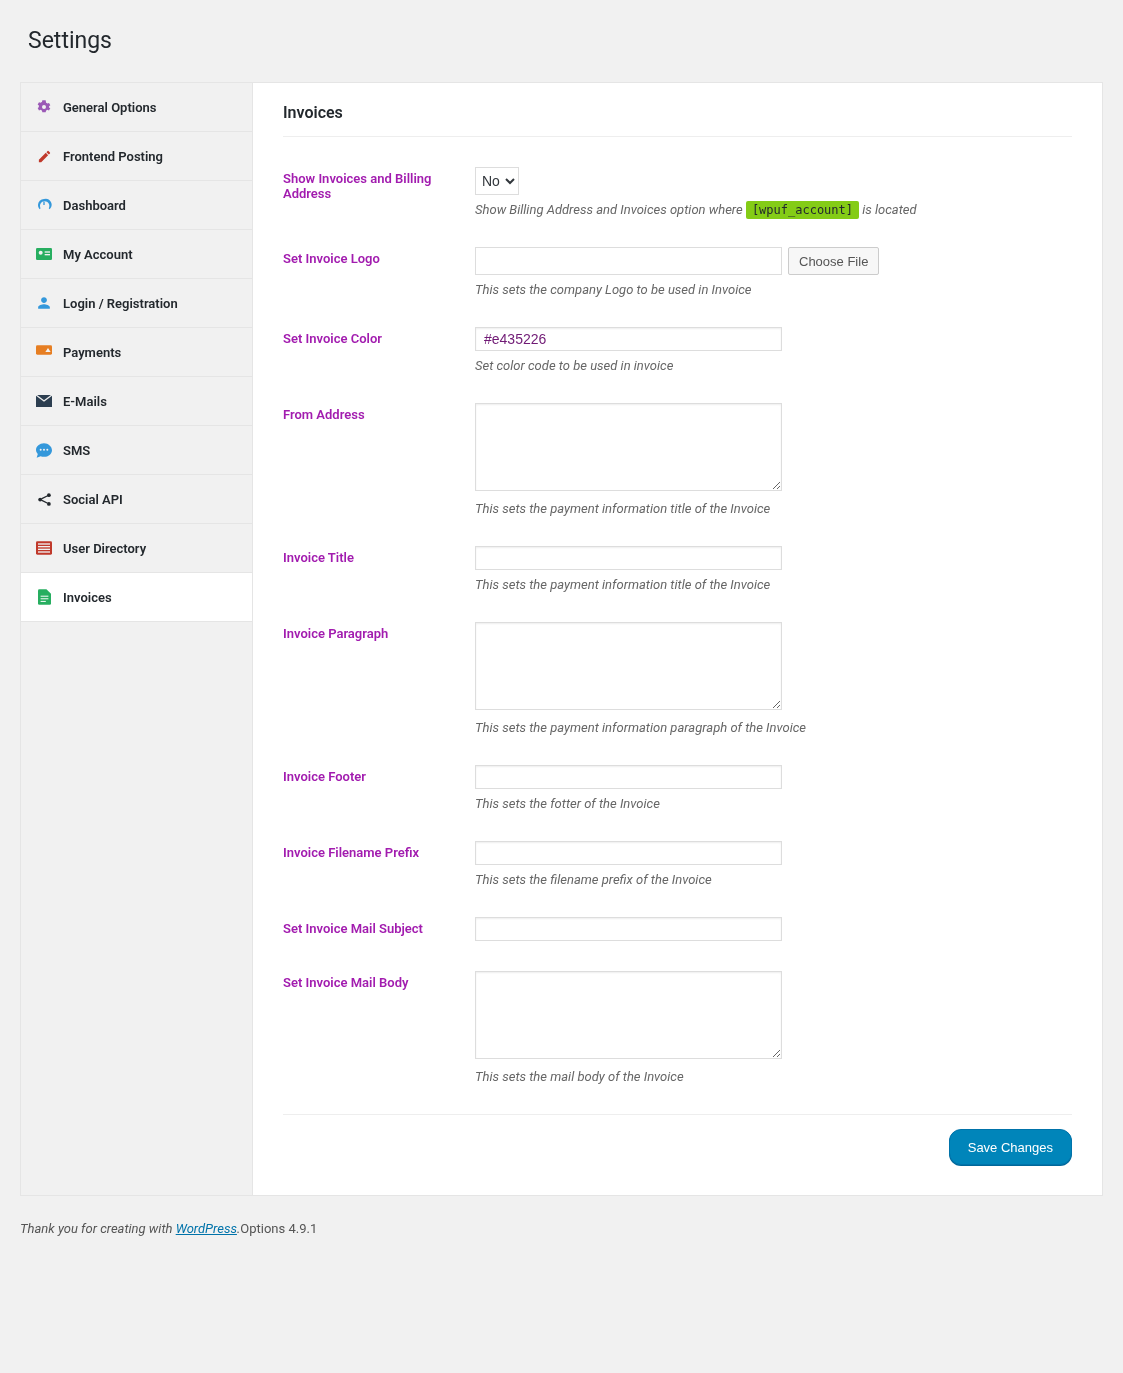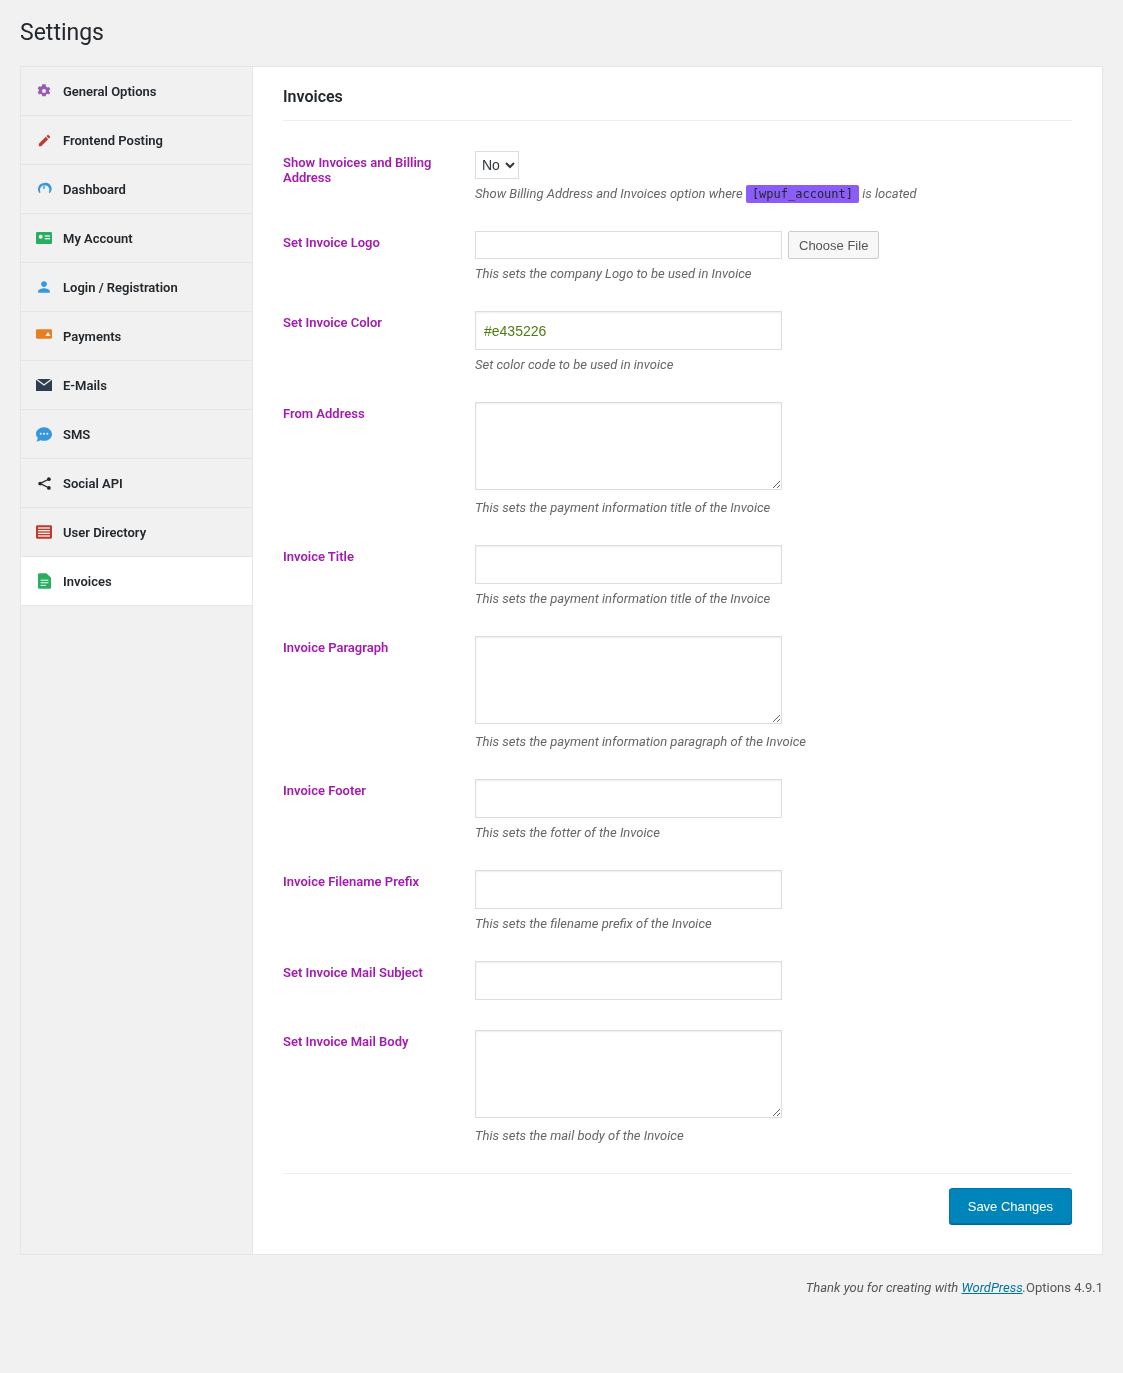--- a/index.html
+++ b/index.html
@@ -7,21 +7,21 @@
       font-family: -apple-system, BlinkMacSystemFont, "Segoe UI", Roboto, "Helvetica Neue", Arial, sans-serif;
       background: #f1f1f1;
       color: #23282d;
       font-size: 13px;
       width: 1123px;
     }
     .wrap { padding: 10px 20px 0 20px; }
     h1.page-title {
       font-size: 23px;
       font-weight: 400;
-      margin: 0;
+      margin: 8px;
       padding: 9px 0 20px 0;
       color: #23282d;
     }
     .settings-container {
       display: flex;
       border: 1px solid #e5e5e5;
       background: #fff;
     }
     .sidebar {
       width: 232px;
@@ -77,45 +77,45 @@
       padding-right: 10px;
     }
     .form-field { flex: 1; }
     .form-help {
       font-style: italic;
       color: #666;
       font-size: 13px;
       margin-top: 7px;
     }
     .form-help code {
-      background: #8b5cf6;
+      background: #84cc16;
       padding: 2px 6px;
       font-family: Consolas, Monaco, monospace;
       font-size: 12px;
       font-style: normal;
       color: #23282d;
       border-radius: 2px;
     }
     select {
       border: 1px solid #ddd;
       background: #fff;
       height: 28px;
       padding: 2px;
       font-size: 14px;
       color: #32373c;
       border-radius: 0;
     }
     input[type="text"] {
       border: 1px solid #ddd;
       box-shadow: inset 0 1px 2px rgba(0,0,0,.07);
       background: #fff;
-      height: 39px;
+      height: 24px;
       padding: 11px 8px;
       font-size: 14px;
-      color: #4d7c0f;
+      color: #701a75;
       width: 307px;
     }
     textarea {
       border: 1px solid #ddd;
       box-shadow: inset 0 1px 2px rgba(0,0,0,.07);
       background: #fff;
       padding: 3px 8px;
       font-size: 14px;
       color: #32373c;
       width: 307px;
@@ -148,30 +148,30 @@
       border-top: 1px solid #eee;
       text-align: right;
     }
     .button-primary {
       background: #0085ba;
       border: 1px solid #0073aa;
       color: #fff;
       font-size: 13px;
       height: 36px;
       padding: 0 18px;
-      border-radius: 3px;
+      border-radius: 12px;
       cursor: pointer;
       box-shadow: 0 1px 0 #006799;
     }
     .footer {
       padding: 25px 20px 15px 20px;
       color: #555;
       font-style: italic;
       display: flex;
-      justify-content: flex-end;
+      justify-content: flex-start;
       font-size: 13px;
     }
     .footer a { color: #0073aa; text-decoration: underline; }
     .footer .version { font-style: normal; }
   </style>
 </head>
 <body>
 
 <div class="wrap">
   <h1 class="page-title">Settings</h1>

